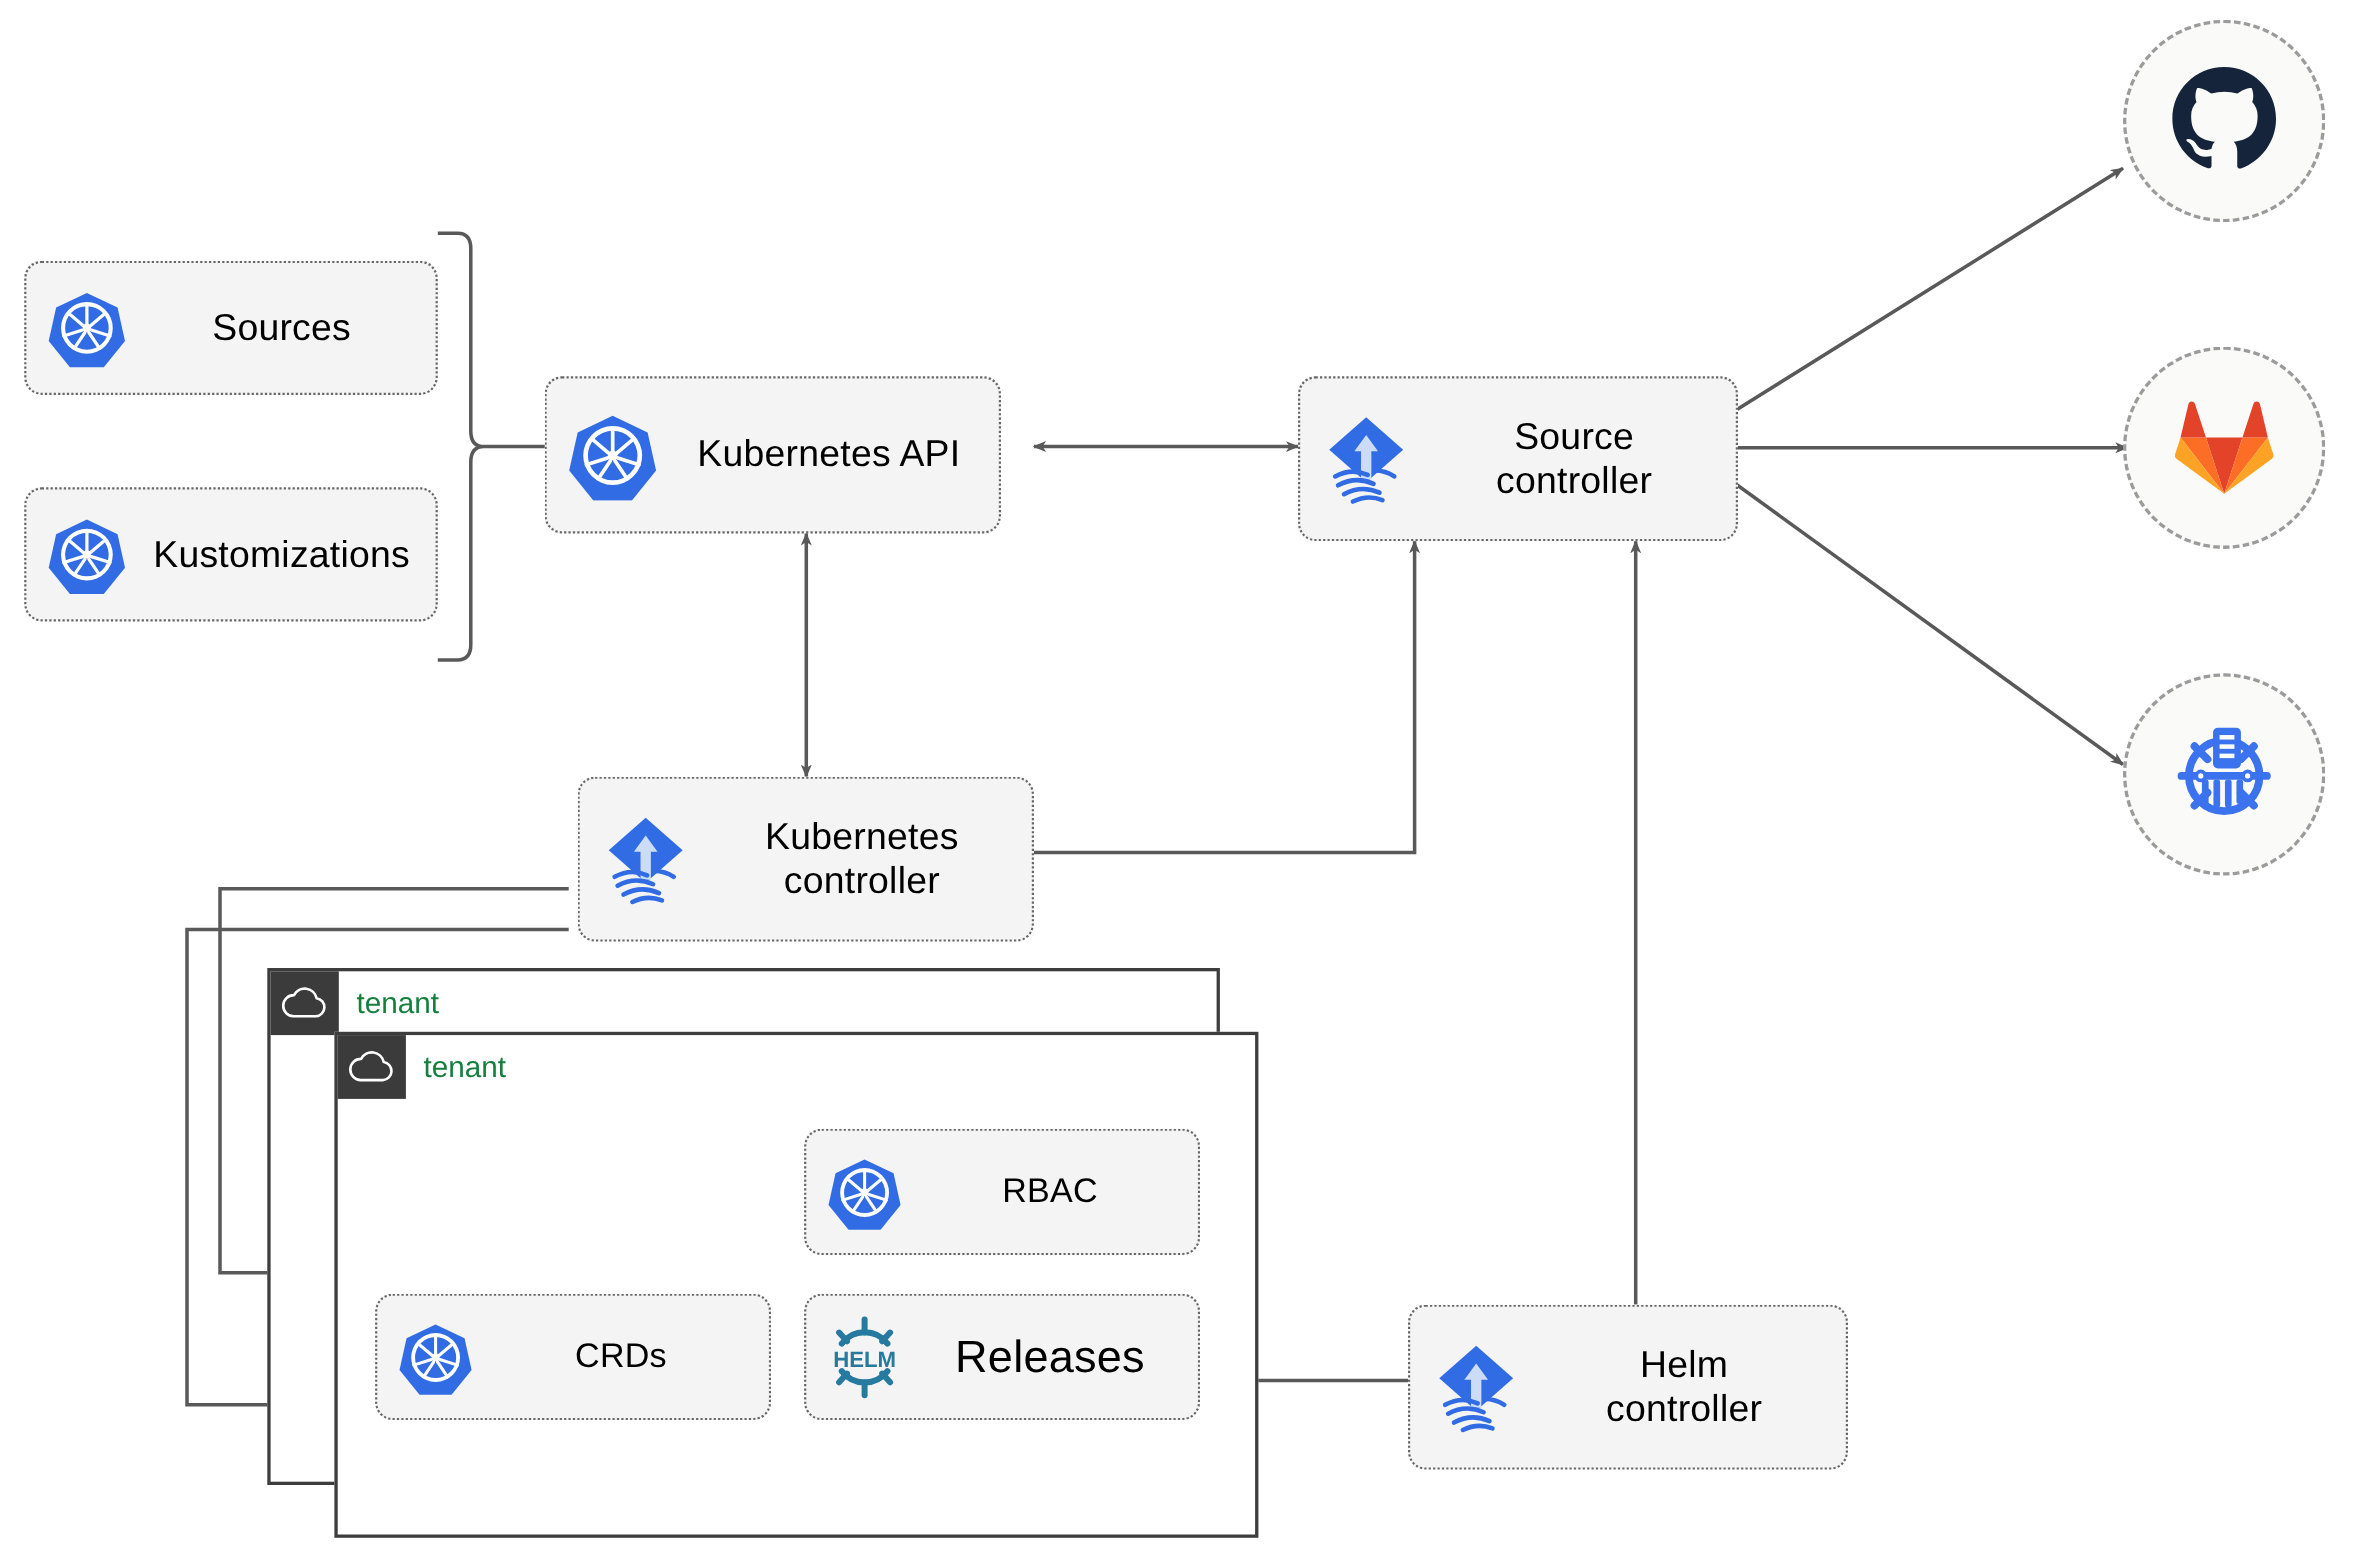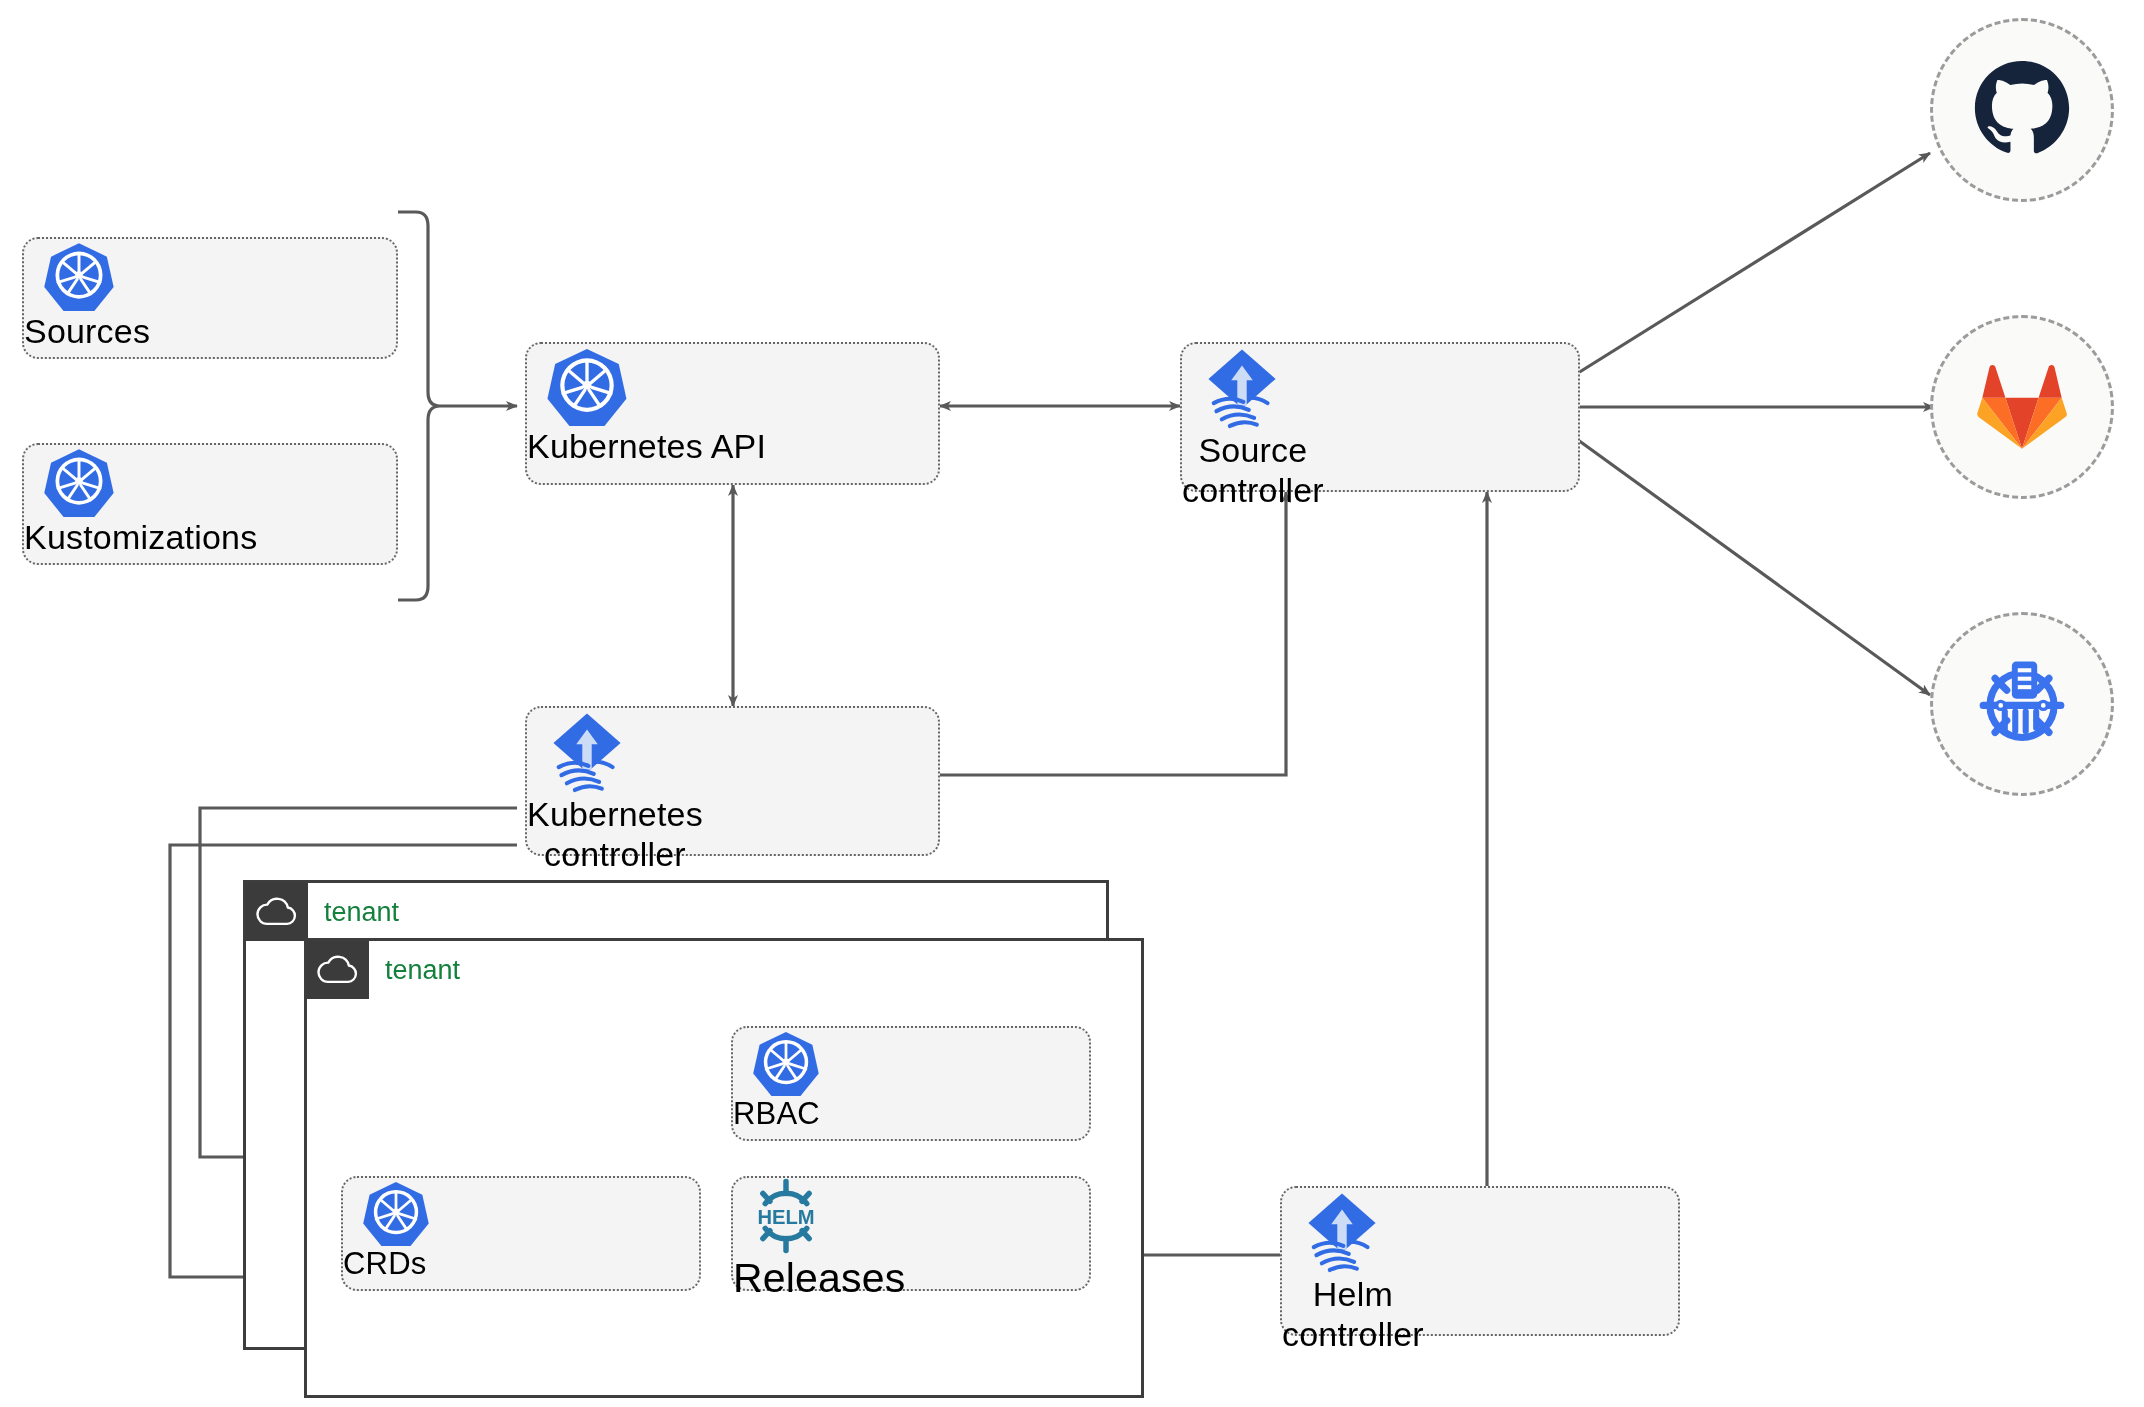--- a/index.html
+++ b/index.html
@@ -6,23 +6,22 @@
   body{font-family:"Liberation Sans",sans-serif;}
   #stage{position:relative;width:2144px;height:1407px;background:#ffffff;overflow:hidden;}
 
   
   .node{
     position:absolute;
     background:#f4f4f4;
     border:2px dotted #666666;
     border-radius:16px;
     display:flex;
-    align-items:flex-start;
+    align-items:center;
     box-sizing:border-box;
-    flex-direction:column;
   }
   .node .ico{flex:0 0 auto;display:flex;align-items:center;justify-content:center;}
   .node .lbl{
     flex:1 1 auto;
     text-align:center;
     color:#000000;
     font-size:34px;
     line-height:1.18;
     letter-spacing:.2px;
     white-space:pre-line;
@@ -143,21 +142,21 @@
             <line x1="28.4" y1="33.8" x2="13.3" y2="38.6"></line>
             <line x1="29.1" y1="30.4" x2="17.2" y2="20.3"></line>
           </g>
           <path d="M32 11.2a20.9 20.9 0 1 0 0 41.8 20.9 20.9 0 0 0 0-41.8zm0 3.3a17.6 17.6 0 1 1 0 35.2 17.6 17.6 0 0 1 0-35.2z"></path>
         </g>
       </svg>
     </span>
     <span class="lbl">Kustomizations</span>
   </div>
 
-  <div class="node" style="left:525px;top:342px;width:415px;height:143px;">
+  <div class="node" style="left:495px;top:342px;width:415px;height:143px;">
     <span class="ico" style="width:120px;">
       <svg width="82" height="82" viewBox="0 0 64 64">
         <path d="M32 3.2 58.4 15.8 64.8 44.6 46.4 67.4H17.6L-0.8 44.6 5.6 15.8Z" transform="translate(0,-2) scale(0.94) translate(2,3)" fill="#326CE5"></path>
         <g fill="#ffffff">
           <circle cx="32" cy="32" r="3.4"></circle>
           <g stroke="#ffffff" stroke-width="2.6" stroke-linecap="round">
             <line x1="32" y1="28.6" x2="32" y2="13"></line>
             <line x1="34.9" y1="30.4" x2="46.8" y2="20.3"></line>
             <line x1="35.6" y1="33.8" x2="50.7" y2="38.6"></line>
             <line x1="33.6" y1="35.8" x2="42.2" y2="48.6"></line>

